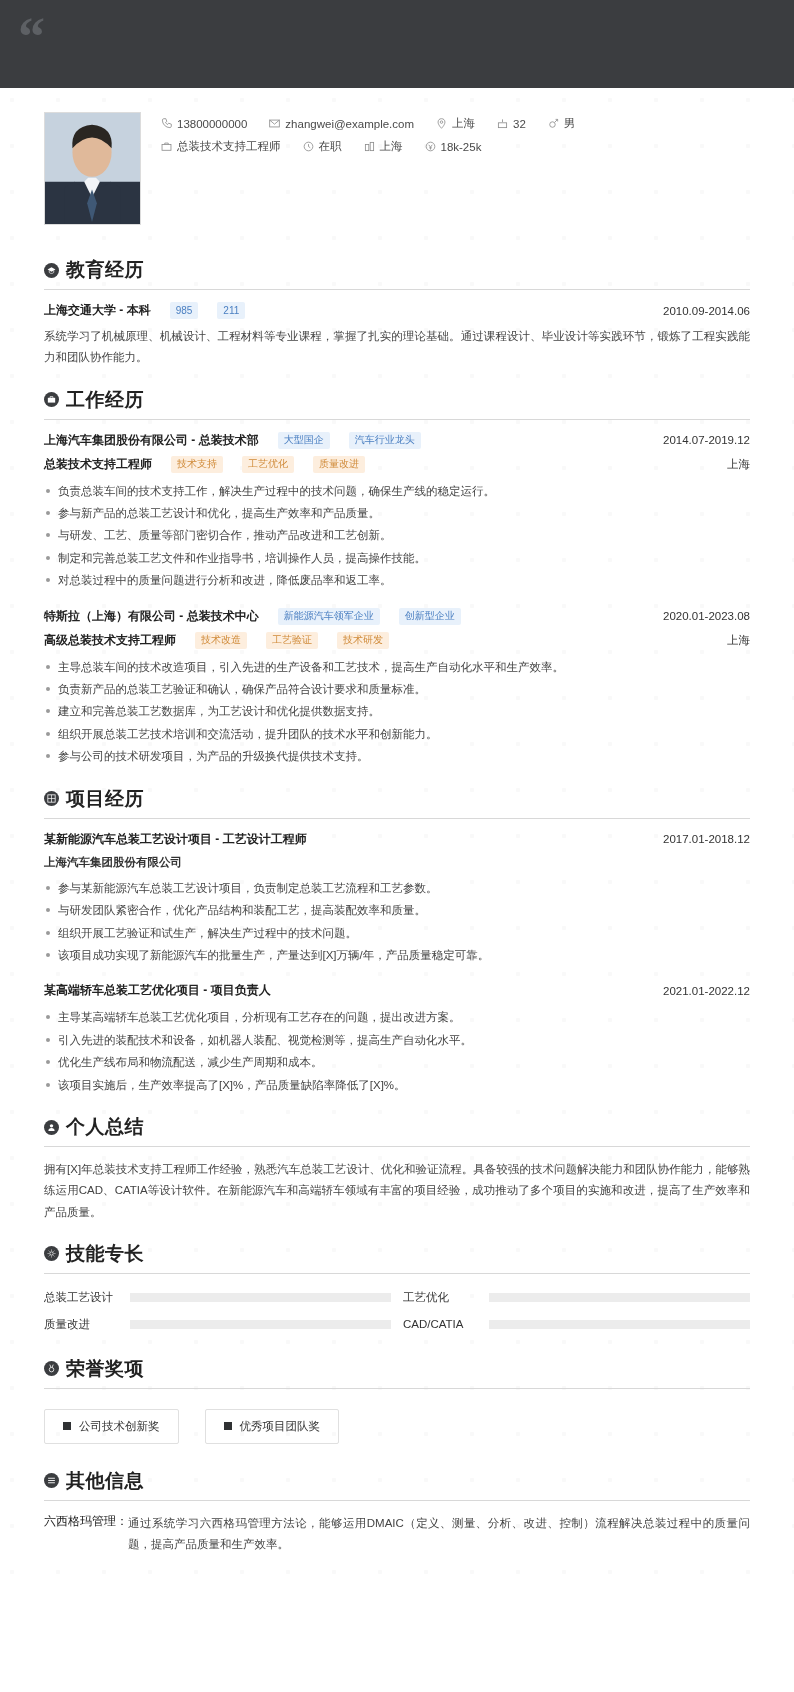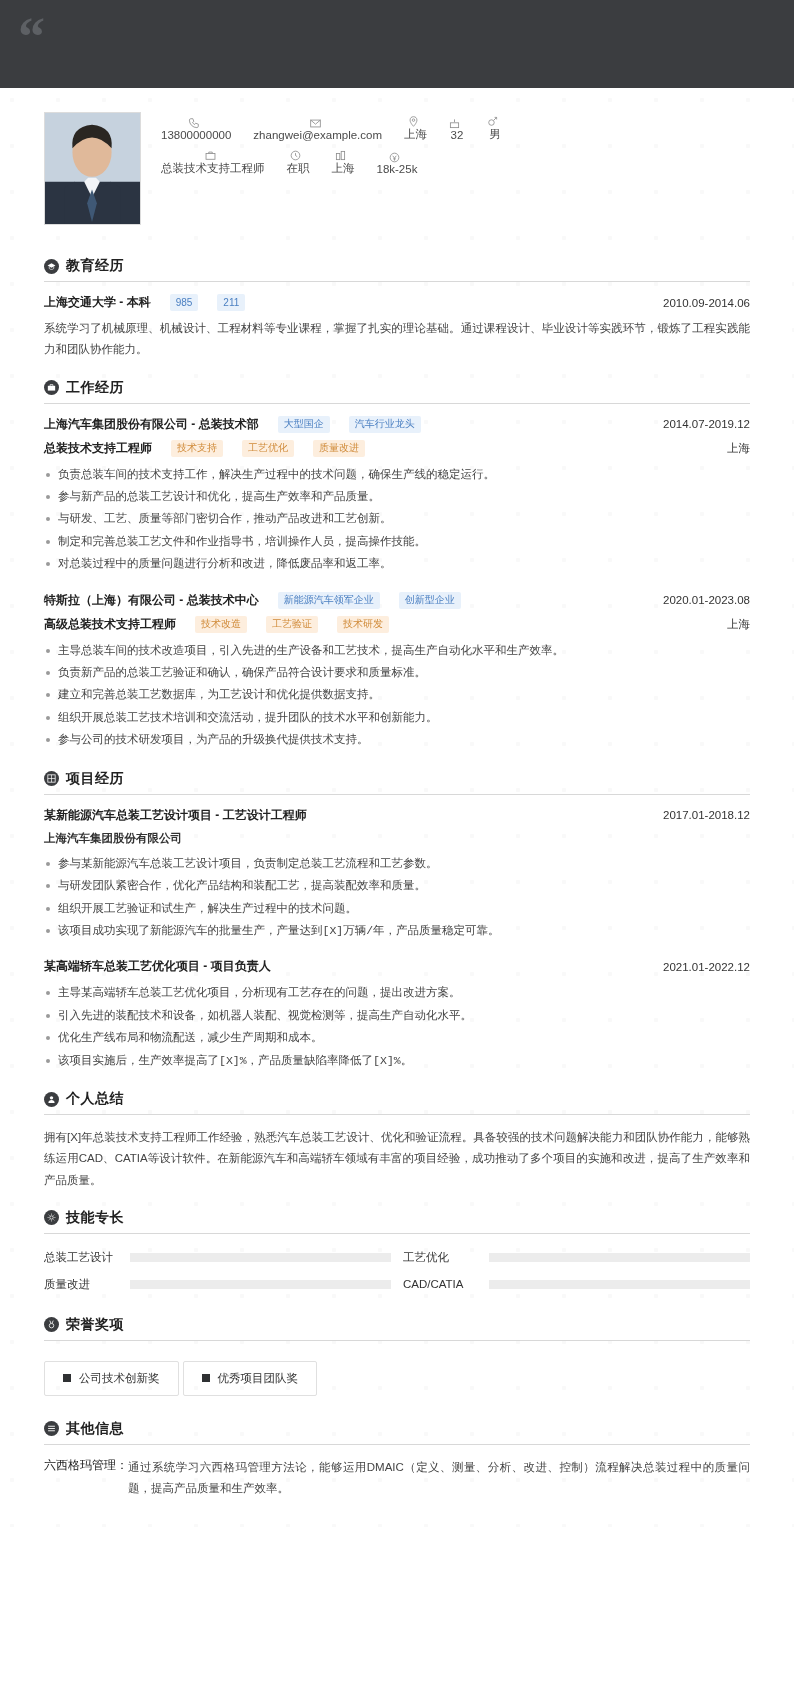--- a/index.html
+++ b/index.html
@@ -73,21 +73,20 @@
     align-items: center;
     font-size: 11.5px;
     color: #4a4a4a;
     margin-bottom: 8px;
   }
   .meta-item {
     display: flex;
     align-items: center;
     margin-right: 22px;
     white-space: nowrap;
-    flex-direction: column;
   }
   .mi-icon {
     display: inline-block;
     width: 11px;
     height: 11px;
     margin-right: 5px;
     opacity: .75;
   }
   .mi-icon svg { display: block; }
   
@@ -105,21 +104,21 @@
     background: #3b3d40;
     color: #fff;
     font-size: 9px;
     display: flex;
     align-items: center;
     justify-content: center;
     margin-right: 7px;
     flex: 0 0 15px;
   }
   .sec-title {
-    font-size: 14px;
+    font-size: 19px;
     font-weight: bold;
     color: #222;
     letter-spacing: .5px;
   }
   
   .entry { margin-bottom: 16px; }
   .entry:last-child { margin-bottom: 4px; }
   .ent-line {
     display: flex;
     align-items: center;
@@ -162,21 +161,20 @@
   .desc {
     font-size: 11.5px;
     line-height: 1.85;
     color: #444;
     text-align: justify;
   }
   ul.bullets {
     list-style: none;
     margin: 0;
     padding: 0;
-    font-family: Liberation Mono, monospace;
   }
   ul.bullets li {
     position: relative;
     padding-left: 14px;
     font-size: 11.5px;
     line-height: 1.95;
     color: #444;
   }
   ul.bullets li::before {
     content: "";
@@ -212,21 +210,21 @@
     background: #ececec;
     position: relative;
   }
   .skill-fill {
     height: 100%;
     background: #f1d8b4;
   }
   
   .awards {
     display: flex;
-    gap: 4px;
+    gap: 26px;
     padding: 8px 0 6px 0;
   }
   .award {
     border: 1px solid #e0e0e0;
     border-radius: 2px;
     padding: 9px 18px;
     font-size: 11.5px;
     color: #333;
     display: flex;
     align-items: center;

